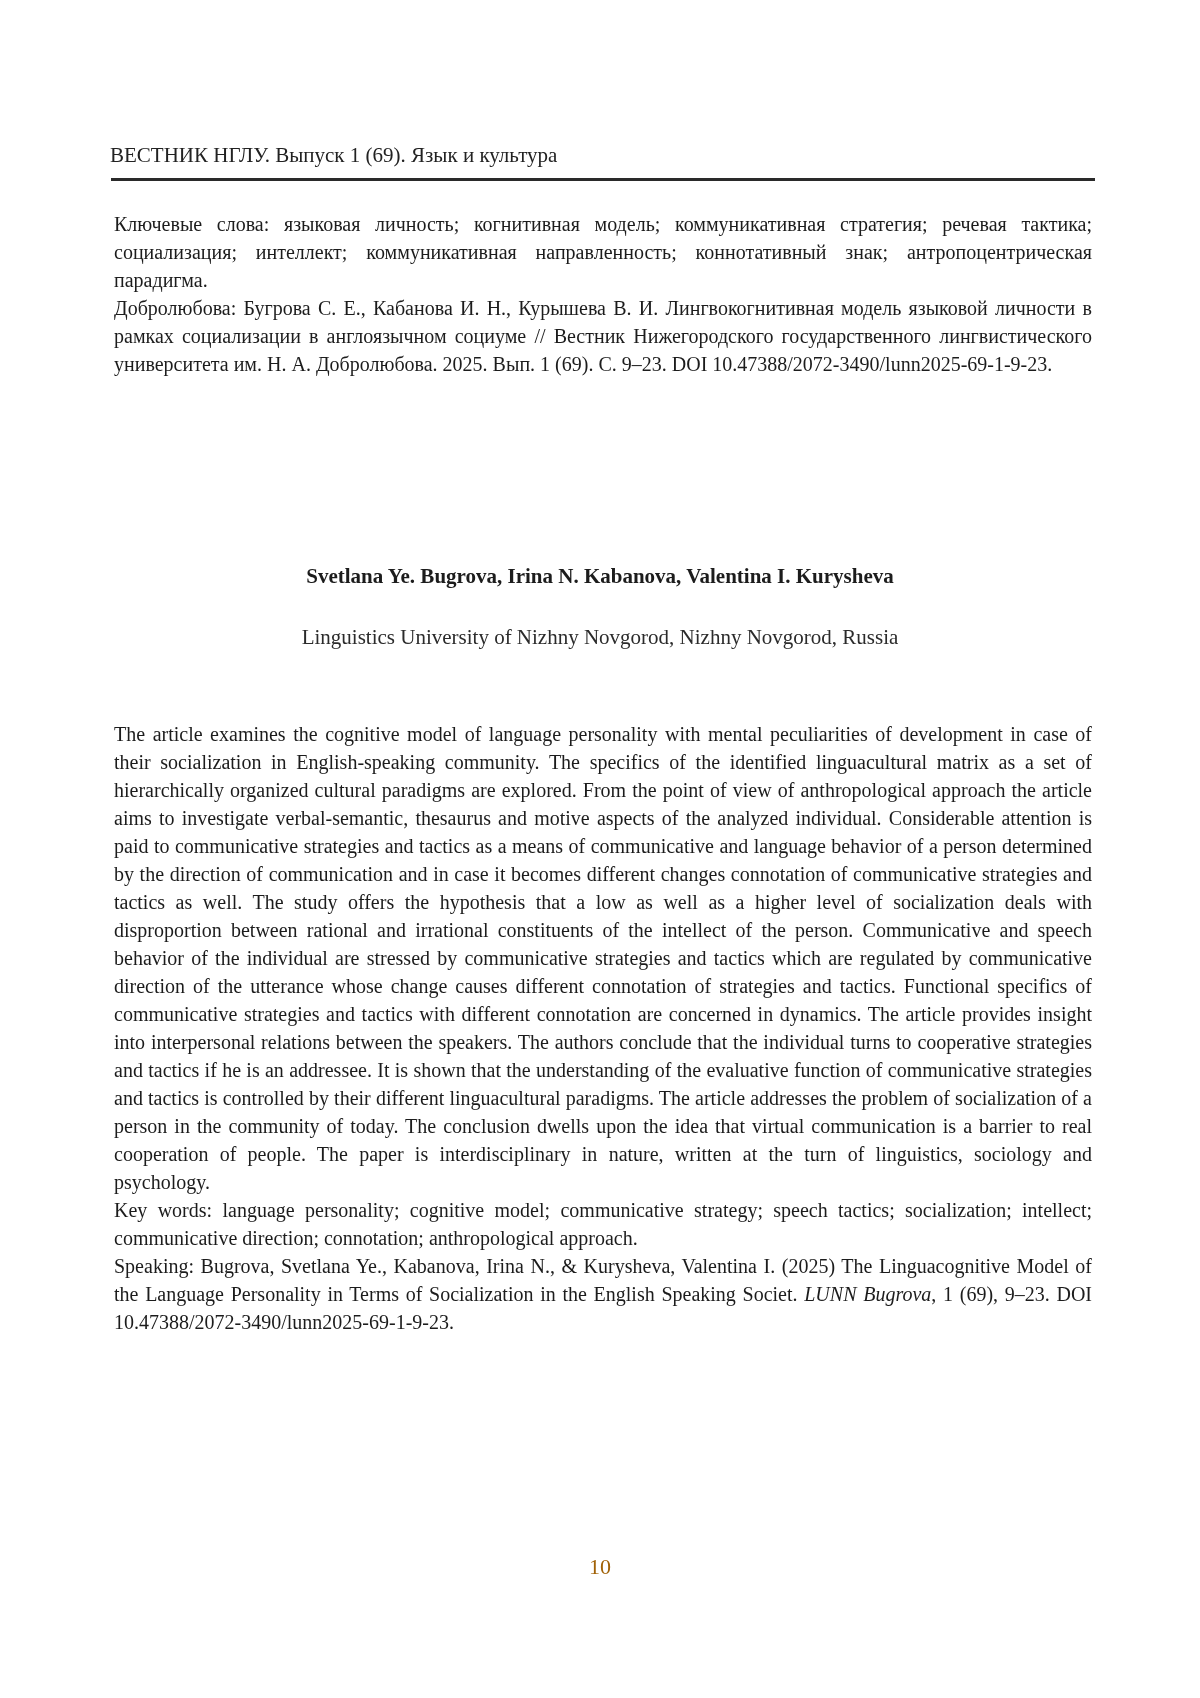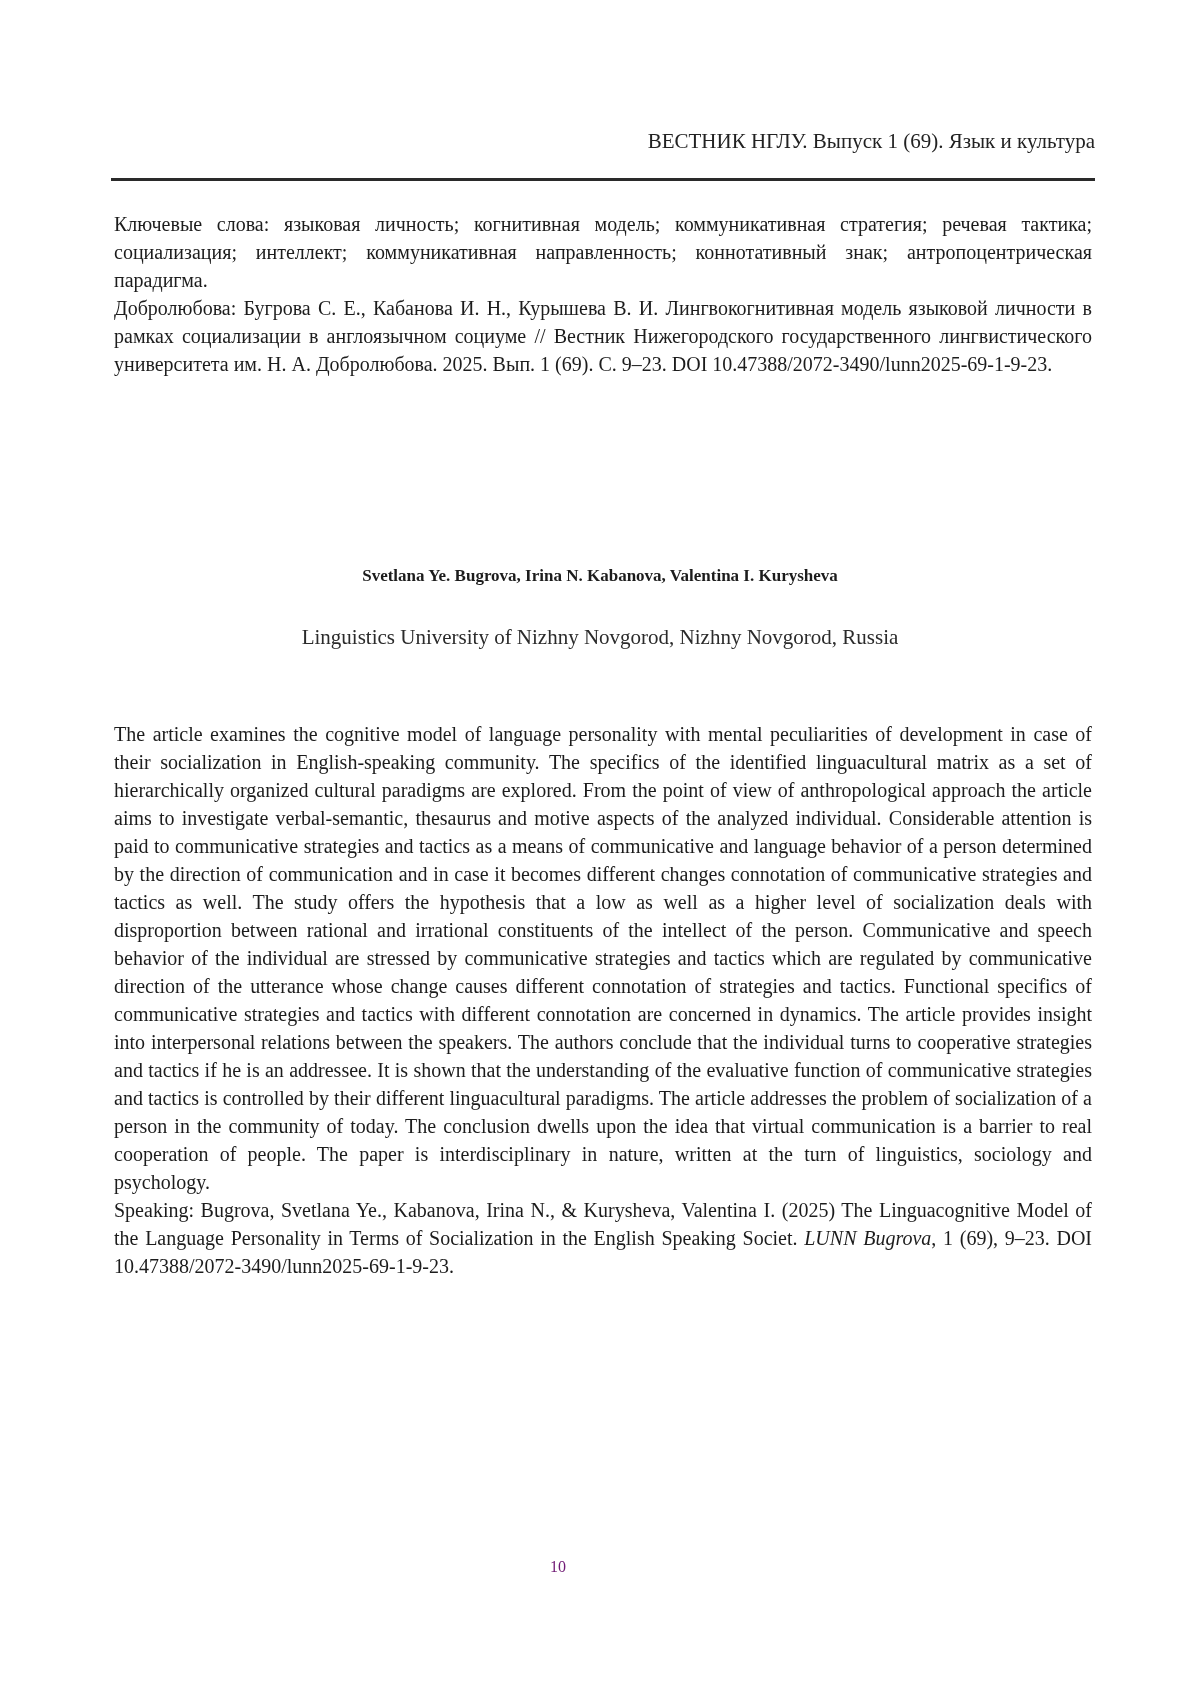--- a/index.html
+++ b/index.html
@@ -3,50 +3,50 @@
 <meta charset="utf-8">
 <style>
   html, body { margin: 0; padding: 0; background: #ffffff; }
   body {
     width: 1200px; height: 1698px; position: relative; overflow: hidden;
     font-family: "Liberation Serif", "DejaVu Serif", serif;
     color: #1a1a1a;
   }
   .page { position: absolute; left: 0; top: 0; width: 1200px; height: 1698px; }
   .running-head {
-    position: absolute; left: 110px; width: 985px; top: 128px;
-    text-align: right; font-size: 21px; line-height: 26px; color: #222;
+    position: absolute; left: 110px; width: 985px; top: 142px;
+    text-align: left; font-size: 21px; line-height: 26px; color: #222;
   }
   .head-rule {
     position: absolute; left: 111px; width: 984px; top: 178px; height: 3px;
     background: #2a2a2a;
   }
   .block {
     position: absolute; left: 114px; width: 978px;
     font-size: 20px; line-height: 28px; text-align: justify; color: #1c1c1c;
   }
   .block p { margin: 0; }
   .label { font-weight: normal; }
   .ru-keywords { top: 210px; }
   .title {
     position: absolute; left: 200px; width: 800px; top: 472px;
     text-align: center; font-weight: bold; font-size: 21px; line-height: 28px; color: #1c1c1c;
   }
   .authors {
     position: absolute; left: 200px; width: 800px; top: 562px;
-    text-align: center; font-weight: bold; font-size: 17px; line-height: 28px; color: #1c1c1c;
+    text-align: center; font-weight: bold; font-size: 21px; line-height: 28px; color: #1c1c1c;
   }
   .affiliation {
     position: absolute; left: 200px; width: 800px; top: 623px;
     text-align: center; font-size: 21px; line-height: 28px; color: #2b2b2b;
   }
   .abstract { top: 720px; }
   .page-number {
     position: absolute; left: 550px; width: 100px; top: 1553px;
-    text-align: left; font-size: 16px; line-height: 28px; color: #701a75;
+    text-align: center; font-size: 22px; line-height: 28px; color: #a16207;
   }
   .justify-last { text-align-last: left; }
 </style>
 </head>
 <body>
 
 <div class="page">
 
   <div class="running-head">ВЕСТНИК НГЛУ. Выпуск 1 (69). Язык и культура</div>
   <div class="head-rule"></div>
@@ -58,18 +58,19 @@
 
   <div class="title">
   </div>
 
   <div class="authors">Svetlana Ye. Bugrova, Irina N. Kabanova, Valentina I. Kurysheva</div>
 
   <div class="affiliation">Linguistics University of Nizhny Novgorod, Nizhny Novgorod, Russia</div>
 
   <div class="block abstract">
     <p class="justify-last">The article examines the cognitive model of language personality with mental peculiarities of development in case of their socialization in English-speaking community. The specifics of the identified linguacultural matrix as a set of hierarchically organized cultural paradigms are explored. From the point of view of anthropological approach the article aims to investigate verbal-semantic, thesaurus and motive aspects of the analyzed individual. Considerable attention is paid to communicative strategies and tactics as a means of communicative and language behavior of a person determined by the direction of communication and in case it becomes different changes connotation of communicative strategies and tactics as well. The study offers the hypothesis that a low as well as a higher level of socialization deals with disproportion between rational and irrational constituents of the intellect of the person. Communicative and speech behavior of the individual are stressed by communicative strategies and tactics which are regulated by communicative direction of the utterance whose change causes different connotation of strategies and tactics. Functional specifics of communicative strategies and tactics with different connotation are concerned in dynamics. The article provides insight into interpersonal relations between the speakers. The authors conclude that the individual turns to cooperative strategies and tactics if he is an addressee. It is shown that the understanding of the evaluative function of communicative strategies and tactics is controlled by their different linguacultural paradigms. The article addresses the problem of socialization of a person in the community of today. The conclusion dwells upon the idea that virtual communication is a barrier to real cooperation of people. The paper is interdisciplinary in nature, written at the turn of linguistics, sociology and psychology.</p>
+    <p class="justify-last"><span class="label">Key words:</span><span> language personality; cognitive model; communicative strategy; speech tactics; socialization; intellect; communicative direction; connotation; anthropological approach.</span></p>
     <p class="justify-last"><span class="label">Speaking:</span><span> Bugrova, Svetlana Ye., Kabanova, Irina N., &amp; Kurysheva, Valentina I. (2025) The Linguacognitive Model of the Language Personality in Terms of Socialization in the English Speaking Societ. </span><i>LUNN Bugrova</i><span>, 1 (69), 9–23. DOI 10.47388/2072-3490/lunn2025-69-1-9-23.</span></p>
   </div>
 
   <div class="page-number">10</div>
 
 </div>
 
 </body></html>

